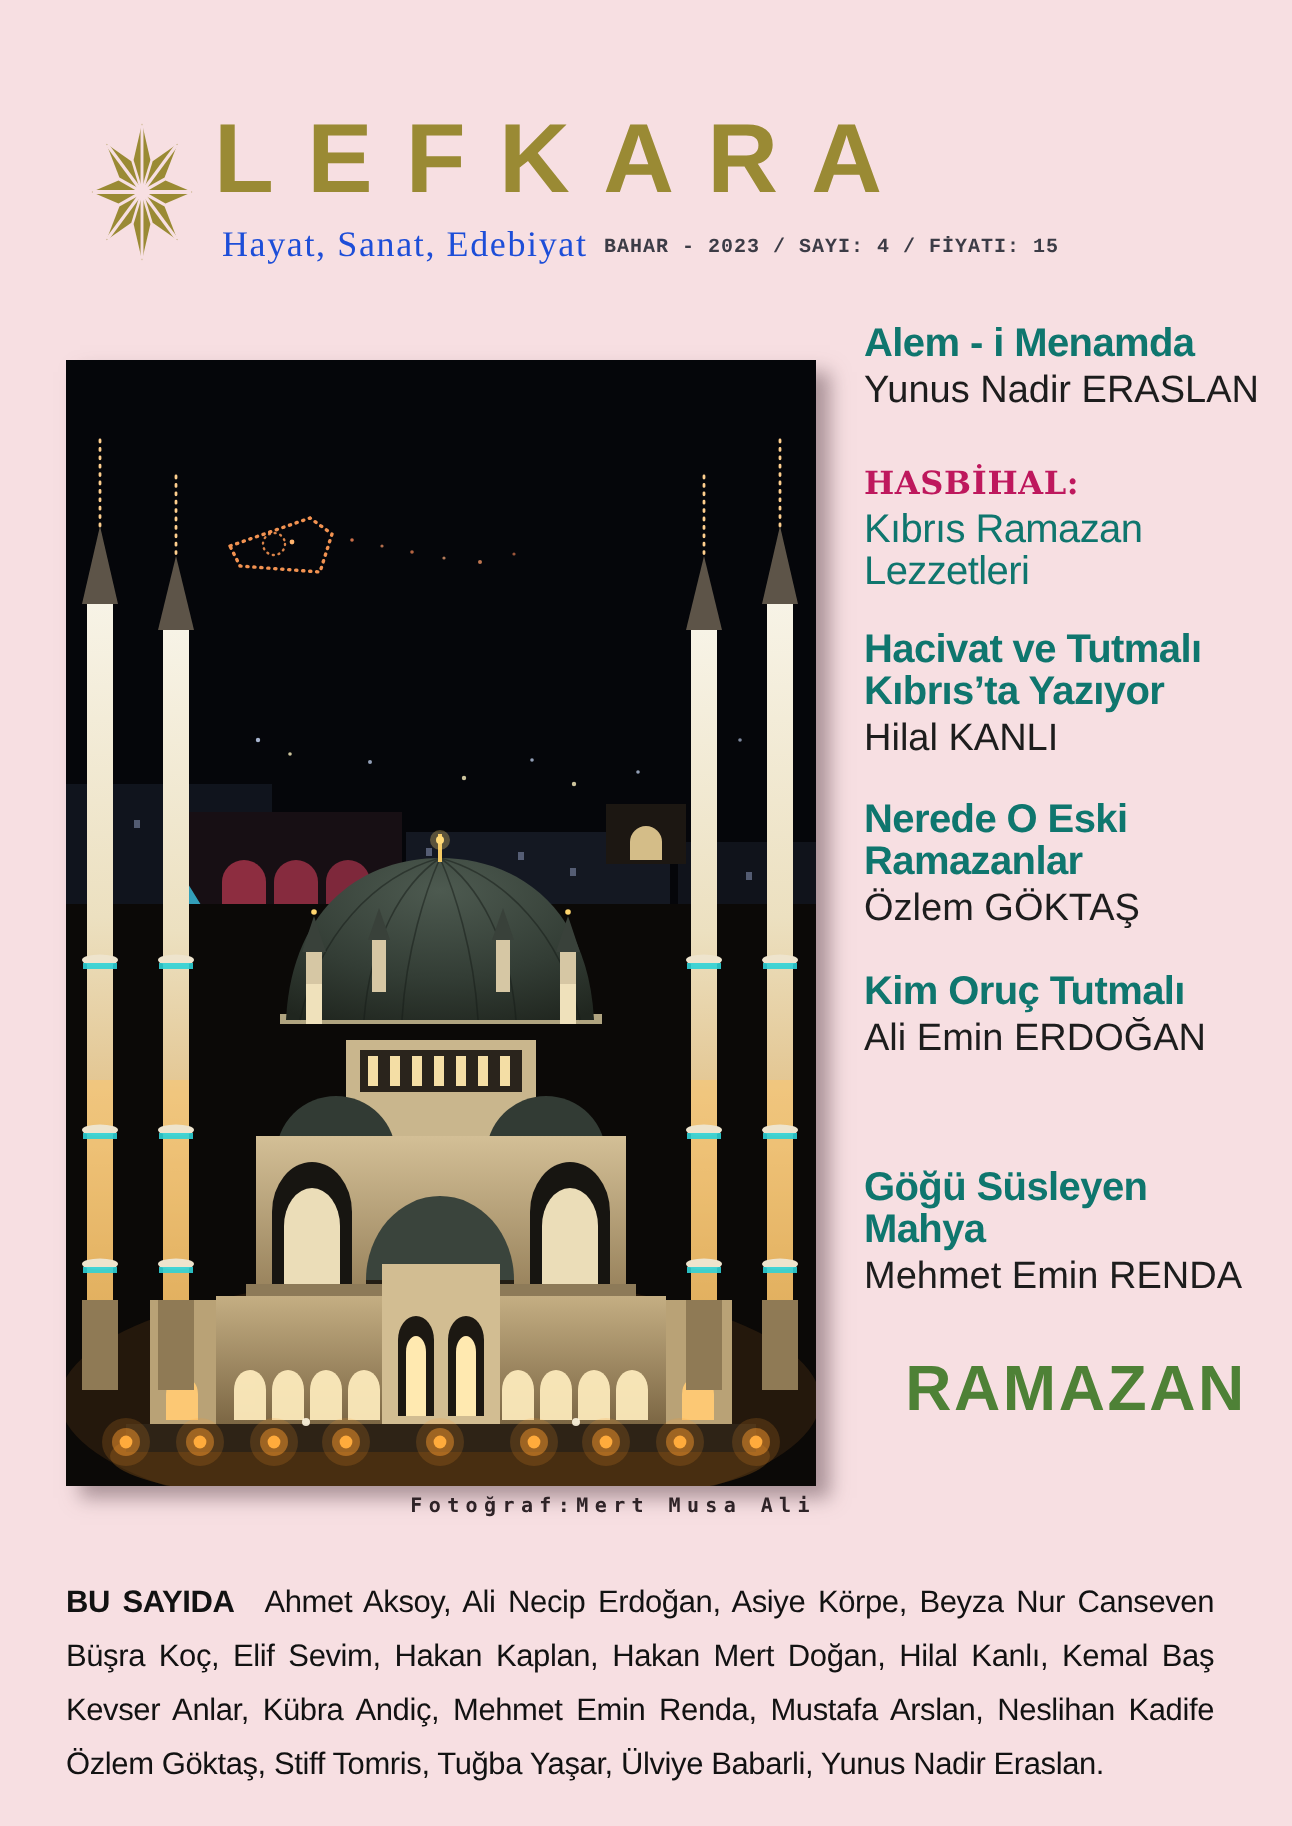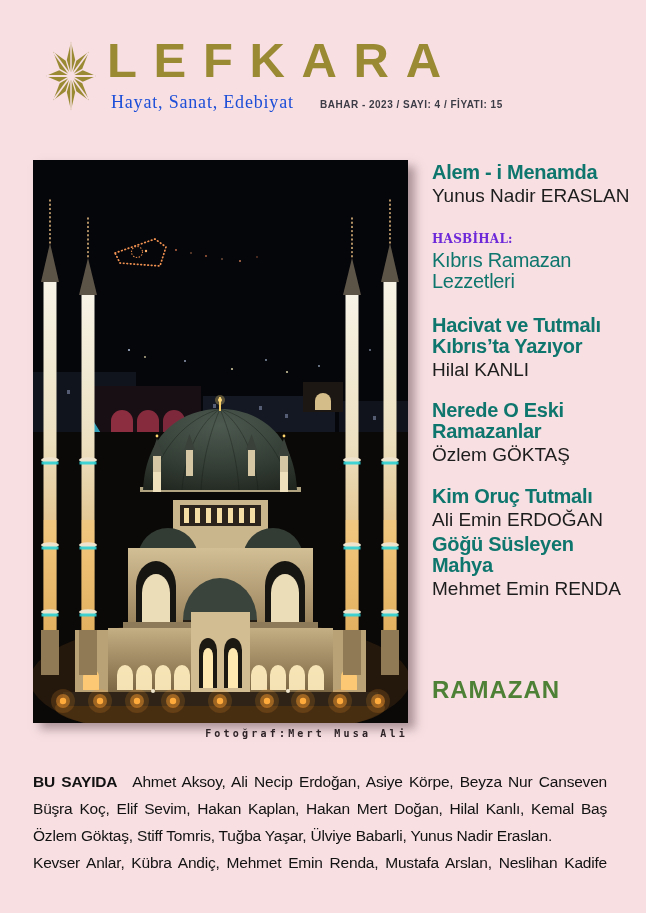--- a/index.html
+++ b/index.html
@@ -2,37 +2,37 @@
 <html><head>
 <meta charset="utf-8">
 <style>
   html,body{margin:0;padding:0;}
   body{
     width:646px;height:913px;position:relative;overflow:hidden;
     background:#f7dfe2;
     font-family:"Liberation Sans",sans-serif;
     -webkit-font-smoothing:antialiased;
   }
-  .abs{position:absolute;}
+  .abs{position:absolute;margin-top:20px;}
 
   
   .logo{left:43px;top:38px;width:56px;height:76px;}
   .mag-title{
     left:107px;top:36px;
     font-size:49px;font-weight:bold;letter-spacing:0.34em;
     color:#9a8a34;white-space:nowrap;line-height:1;
   }
   .mag-subtitle{
     left:111px;top:92px;
     font-family:"Liberation Serif",serif;
     font-size:18px;letter-spacing:0.045em;color:#1d4ed8;white-space:nowrap;
   }
   .issue-info{
-    left:320px;top:99px;
-    font-family:Liberation Sans, sans-serif;
+    left:302px;top:99px;
+    font-family:Liberation Mono, monospace;
     font-size:10px;font-weight:bold;letter-spacing:0.05em;color:#3c3c46;white-space:nowrap;
   }
 
   
   .photo{
     left:33px;top:160px;width:375px;height:563px;
     box-shadow:7px 6px 9px rgba(110,85,92,.55);
     background:#06070b;
   }
   .photo svg{display:block;}
@@ -41,31 +41,31 @@
     font-family:"DejaVu Sans Mono",monospace;
     font-size:10px;font-weight:bold;letter-spacing:3.2px;color:#2e2327;white-space:nowrap;
   }
   .art{position:absolute;left:432px;width:212px;}
   .art-title{
     font-size:20px;font-weight:bold;color:#0f766e;
     line-height:21px;letter-spacing:-0.3px;white-space:nowrap;
   }
   .art-kicker{
     font-family:"DejaVu Serif",serif;
-    font-size:12px;font-weight:bold;color:#6d28d9;
+    font-size:16px;font-weight:bold;color:#be185d;
     letter-spacing:0.02em;margin-bottom:4px;white-space:nowrap;
   }
   .art-author{
     font-size:19px;color:#1d1d1d;line-height:21px;margin-top:2px;white-space:nowrap;
   }
   .dossier-label{
     font-size:16px;font-weight:bold;letter-spacing:0.04em;color:#4e8136;
   }
   .dossier-title{
-    font-size:24px;font-weight:bold;letter-spacing:0.04em;color:#4e8136;margin-top:6px;
+    font-size:32px;font-weight:bold;letter-spacing:0.04em;color:#4e8136;margin-top:6px;text-align:center;
   }
 
   
   .contrib{left:33px;top:768px;width:574px;color:#121212;}
   .contrib-line{
     font-size:15.5px;letter-spacing:-0.2px;line-height:27px;
     white-space:nowrap;text-align:justify;text-align-last:justify;
   }
   .contrib-line.last{text-align-last:left;}
   .contrib-heading{font-weight:bold;padding-right:15px;}
@@ -400,30 +400,30 @@
   <div class="art-title">Nerede O Eski</div>
   <div class="art-title">Ramazanlar</div>
   <div class="art-author">Özlem GÖKTAŞ</div>
 </div>
 
 <div class="art" style="top:486px">
   <div class="art-title">Kim Oruç Tutmalı</div>
   <div class="art-author">Ali Emin ERDOĞAN</div>
 </div>
 
-<div class="art" style="top:534px">
+<div class="art" style="top:584px">
   <div class="art-title">Göğü Süsleyen</div>
   <div class="art-title">Mahya</div>
   <div class="art-author">Mehmet Emin RENDA</div>
 </div>
 
 <div class="art" style="top:670px">
   <div class="dossier-title">RAMAZAN</div>
 </div>
 
 <div class="abs contrib">
   <div class="contrib-line">
     <span class="contrib-heading">BU SAYIDA</span><span>Ahmet Aksoy, Ali Necip Erdoğan, Asiye Körpe, Beyza Nur Canseven</span>
   </div>
   <div class="contrib-line">Büşra Koç, Elif Sevim, Hakan Kaplan, Hakan Mert Doğan, Hilal Kanlı, Kemal Baş</div>
+  <div class="contrib-line">Kevser Anlar, Kübra Andiç, Mehmet Emin Renda, Mustafa Arslan, Neslihan Kadife</div>
   <div class="contrib-line last">Özlem Göktaş, Stiff Tomris, Tuğba Yaşar, Ülviye Babarli, Yunus Nadir Eraslan.</div>
-  <div class="contrib-line">Kevser Anlar, Kübra Andiç, Mehmet Emin Renda, Mustafa Arslan, Neslihan Kadife</div>
 </div>
 
 </body></html>

